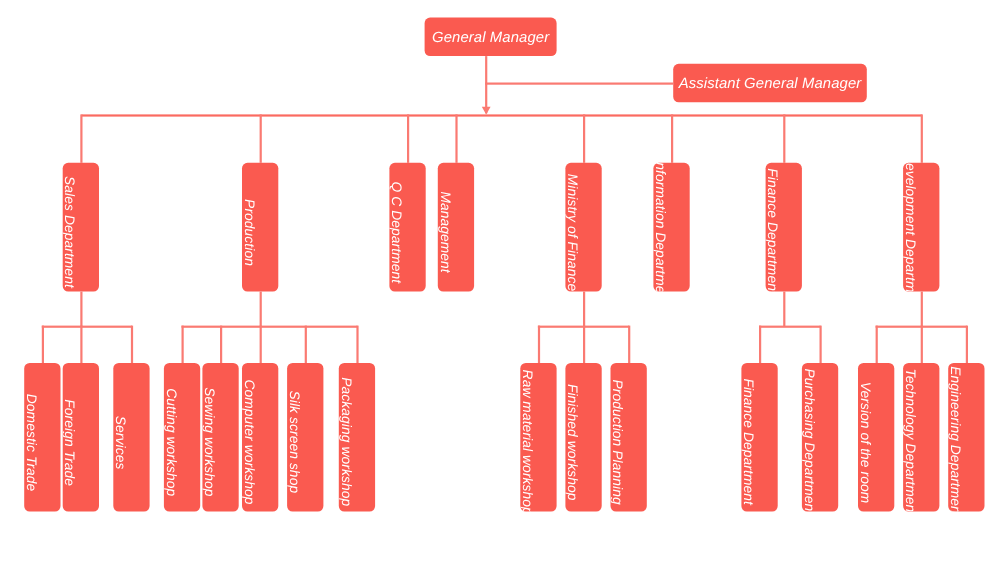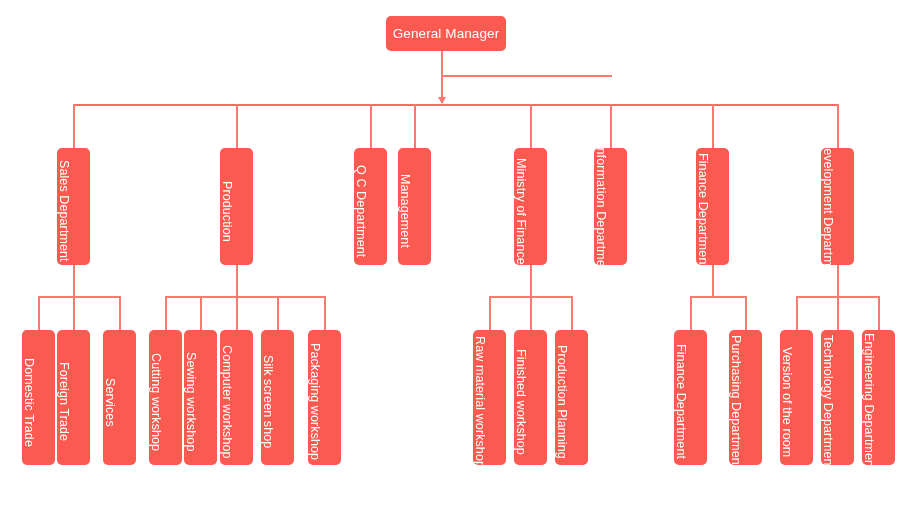--- a/index.html
+++ b/index.html
@@ -10,20 +10,21 @@
   }
   body {
     font-family: "Liberation Sans", sans-serif;
   }
   #chart-canvas {
     position: relative;
     width: 900px;
     height: 529px;
     background: #ffffff;
     overflow: hidden;
+    font-style: italic;
   }
 
   
   .node {
     position: absolute;
     background: #FA5A50;
     border-radius: 5px;
     box-sizing: border-box;
     color: #ffffff;
     display: flex;
@@ -82,20 +83,23 @@
 </style>
 </head>
 <body>
 
 <div id="chart-canvas">
 
   <div class="node horiz" style="left:386px; top:16px; width:120px; height:35px;">
     <span class="label">General Manager</span>
   </div>
 
+  <div class="node horiz" style="left:612px; top:58px; width:176px; height:35px;">
+    <span class="label">Assistant General Manager</span>
+  </div>
 
   <div class="conn v" style="left:441px; top:51px; height:52px;"></div>
 
   <div class="conn h" style="left:441px; top:75px; width:171px;"></div>
 
   <div class="arrow-down" style="left:437.5px; top:97px;"></div>
 
   <div class="conn h bus" style="left:74px; top:104px; width:764px;"></div>
 
   <div class="conn v" style="left:73px;  top:104px; height:44px;"></div>

